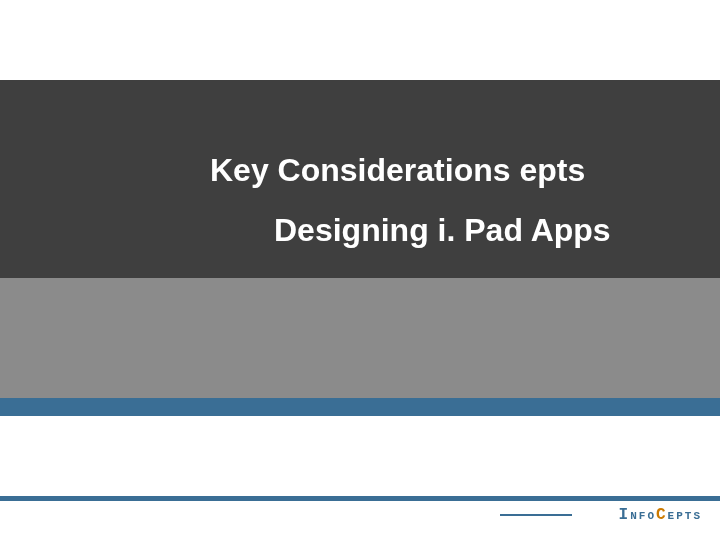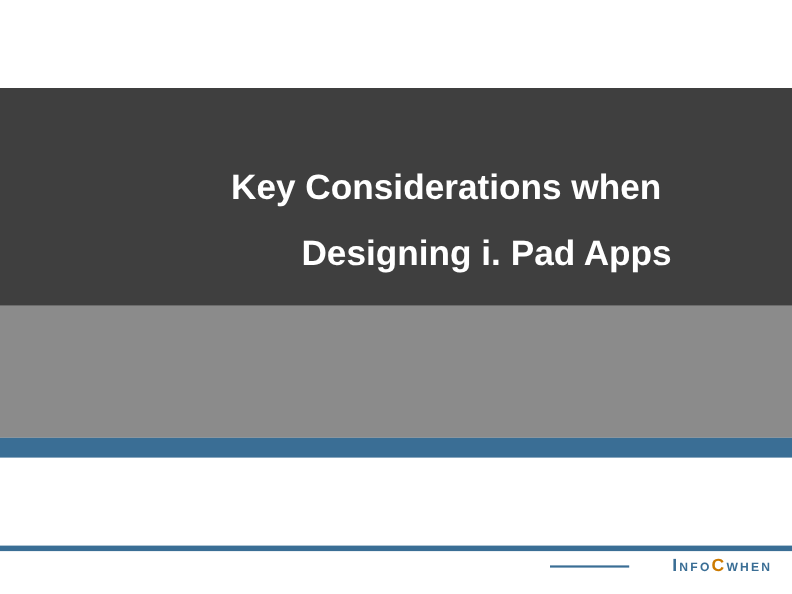--- a/index.html
+++ b/index.html
@@ -60,21 +60,21 @@
   .logo {
     position: absolute;
     right: 18px;
     top: 506px;
     display: flex;
     align-items: baseline;
     color: #3a6e95;
     font-weight: 700;
     letter-spacing: 2px;
     font-size: 16px;
-    font-family: Liberation Sans, sans-serif;
+    font-family: Liberation Mono, monospace;
   }
   .logo .info {
     font-variant: small-caps;
   }
   .logo .cepts {
     font-variant: small-caps;
   }
   .logo .c-accent {
     color: #cc7a00;
   }
@@ -90,26 +90,26 @@
 </head>
 <body>
 
 <div class="slide">
 
   <div class="dark-block"></div>
   <div class="grey-block"></div>
   <div class="accent-block"></div>
 
   <div class="title">
-    <div>Key Considerations when</div>
+    <div>Key Considerations epts</div>
     <div class="title-line2">Designing i. Pad Apps</div>
   </div>
 
   <div class="footer-line"></div>
   <div class="short-rule"></div>
 
   <div class="logo" aria-label="InfoCepts">
     <span class="info">Info</span>
       <span class="c-accent">C</span>
-      <span class="cepts">when</span>
+      <span class="cepts">epts</span>
   </div>
 
 </div>
 
 </body></html>

